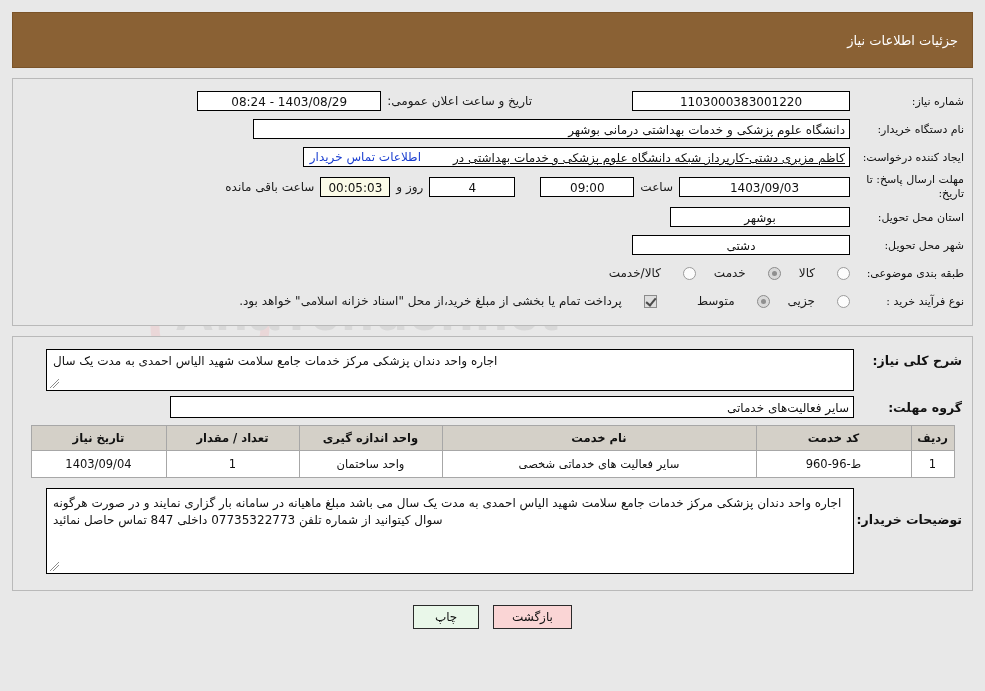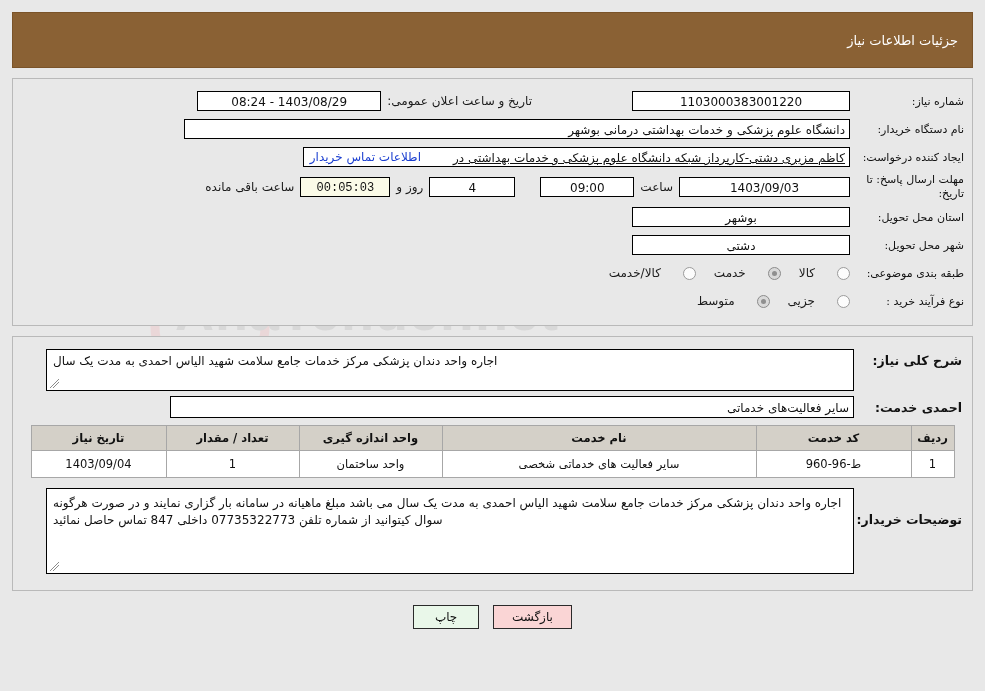--- a/index.html
+++ b/index.html
@@ -288,43 +288,43 @@
 
     <div class="row">
       <div class="lbl lbl-w">شماره نیاز:</div>
       <div class="fld" style="width:218px;">1103000383001220</div>
       <div class="inline-lbl" style="margin-right:94px;">تاریخ و ساعت اعلان عمومی:</div>
       <div class="fld" style="width:184px;">1403/08/29 - 08:24</div>
     </div>
 
     <div class="row">
       <div class="lbl lbl-w">نام دستگاه خریدار:</div>
-      <div class="fld rightal" style="width:666px;">دانشگاه علوم پزشکی و خدمات بهداشتی درمانی بوشهر</div>
+      <div class="fld rightal" style="width:597px;">دانشگاه علوم پزشکی و خدمات بهداشتی درمانی بوشهر</div>
     </div>
 
     <div class="row">
       <div class="lbl lbl-w">ایجاد کننده درخواست:</div>
       <div class="fld rightal" style="width:547px;text-decoration:underline;">کاظم مزیری دشتی-کارپرداز شبکه دانشگاه علوم پزشکی و خدمات بهداشتی در</div>
       <a class="link" href="#" style="margin-right:-118px;">اطلاعات تماس خریدار</a>
     </div>
 
     <div class="row">
       <div class="lbl lbl-w" style="line-height:14px;white-space:normal;">مهلت ارسال پاسخ: تا تاریخ:</div>
       <div class="fld" style="width:171px;">1403/09/03</div>
       <div class="inline-lbl">ساعت</div>
       <div class="fld" style="width:94px;">09:00</div>
       <div class="fld" style="width:86px;margin-right:25px;">4</div>
       <div class="inline-lbl">روز و</div>
-      <div class="fld cream" style="width:90px;font-family:Liberation Mono, monospace;">00:05:03</div>
+      <div class="fld cream" style="width:70px;">00:05:03</div>
       <div class="inline-lbl">ساعت باقی مانده</div>
     </div>
 
     <div class="row">
       <div class="lbl lbl-w">استان محل تحویل:</div>
-      <div class="fld" style="width:218px;">بوشهر</div>
+      <div class="fld" style="width:180px;">بوشهر</div>
     </div>
 
     <div class="row">
       <div class="lbl lbl-w">شهر محل تحویل:</div>
       <div class="fld" style="width:218px;">دشتی</div>
     </div>
 
     <div class="row">
       <div class="lbl lbl-w">طبقه بندی موضوعی:</div>
 
@@ -350,39 +350,43 @@
       <div class="radio-wrap">
         <span class="radio"></span>
         <span class="radio-label">جزیی</span>
       </div>
 
       <div class="radio-wrap">
         <span class="radio on"></span>
         <span class="radio-label">متوسط</span>
       </div>
 
+      <div class="radio-wrap" style="margin-right:22px;">
+        <span class="chk on"></span>
+        <span class="radio-label">پرداخت تمام یا بخشی از مبلغ خرید،از محل "اسناد خزانه اسلامی" خواهد بود.</span>
+      </div>
     </div>
 
   </div>
 
   <div class="panel mid">
 
     <div class="row" style="align-items:flex-start;">
       <div class="bold-lbl lbl-w" style="padding-top:4px;">شرح کلی نیاز:</div>
       <div class="ta" style="width:808px;height:42px;">
         <span>اجاره واحد دندان پزشکی مرکز خدمات جامع سلامت شهید الیاس احمدی به مدت یک سال</span>
         <svg class="resize-grip" viewBox="0 0 9 9">
           <path d="M0 9 L9 0 M3 9 L9 3" stroke="#666" stroke-width="1" fill="none"></path>
         </svg>
       </div>
     </div>
 
 
     <div class="row">
-      <div class="bold-lbl lbl-w">احمدی خدمت:</div>
+      <div class="bold-lbl lbl-w">گروه مهلت:</div>
       <div class="fld rightal" style="width:684px;height:22px;line-height:22px;">سایر فعالیت‌های خدماتی</div>
     </div>
 
     <table class="grid">
       <thead>
         <tr>
           <th style="width:36px;">ردیف</th>
           <th style="width:148px;">کد خدمت</th>
           <th>نام خدمت</th>
           <th style="width:136px;">واحد اندازه گیری</th>

